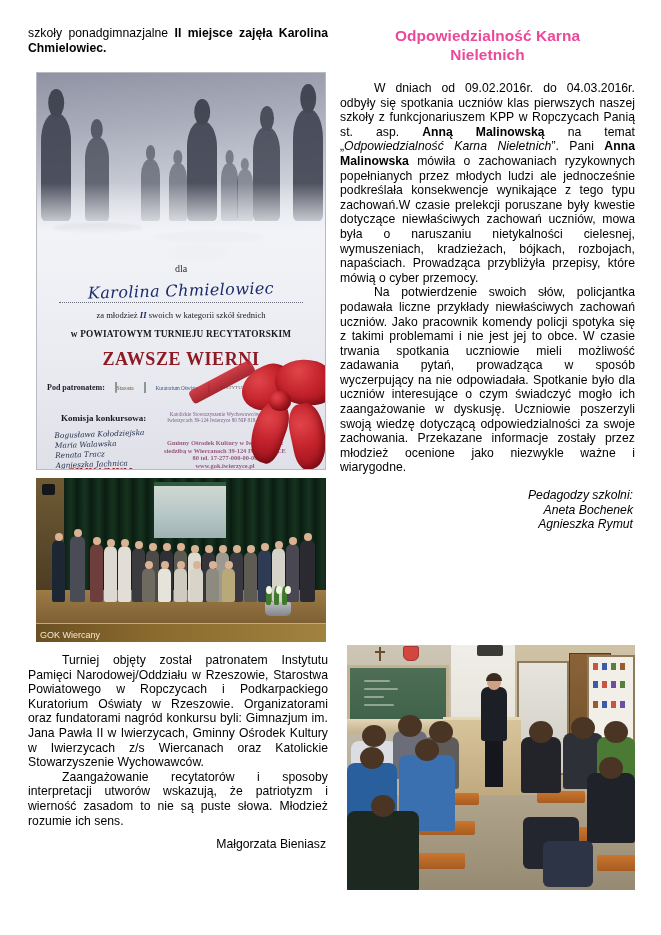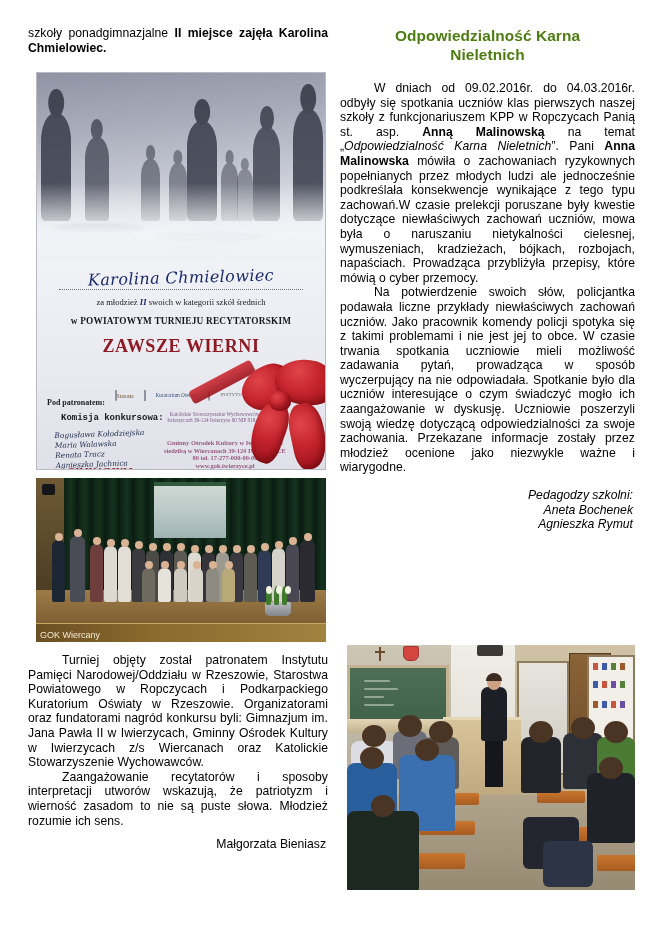--- a/index.html
+++ b/index.html
@@ -40,21 +40,21 @@
     text-align: justify;
     text-justify: inter-word;
     letter-spacing: 0.05px;
   }
   p.indent { text-indent: 34px; }
   .headline {
     margin: 0;
     font-size: 15.4px;
     line-height: 19px;
     font-weight: bold;
-    color: #4d7c0f;
+    color: #ec4899;
     text-align: center;
     letter-spacing: 0.1px;
   }
   .sig-block {
     margin-top: 13px;
     font-size: 12.2px;
     line-height: 14.6px;
     text-align: right;
     padding-right: 2px;
   }
@@ -188,21 +188,21 @@
   .dip-patron-row {
     position:absolute;
     left: 10px; right: 8px;
     top: 122px;
     display: flex;
     align-items: center;
     gap: 10px;
     font-family: "Liberation Serif", serif;
     font-size: 8px;
   }
-  .dip-patron-label { font-weight:bold; color:#1a1c22; white-space:nowrap;margin-top:15px; }
+  .dip-patron-label { font-weight:bold; color:#1a1c22; white-space:nowrap; }
   .logo { position: relative; }
   .logo-shield {
     width: 15px; height: 20px;
     background: linear-gradient(90deg,#b9232c 0%, #b9232c 48%, #f0e9d8 48%, #f0e9d8 100%);
     border-radius: 2px 2px 7px 7px;
     border: 1px solid #8e949c;
   }
   .logo-blue {
     width: 20px; height: 18px;
     background: linear-gradient(90deg,#e4722a 0%,#e4722a 30%,#1c4fa1 30%,#1c4fa1 100%);
@@ -214,21 +214,21 @@
     background: radial-gradient(circle at 45% 40%, #dedfe4 0%, #b7b9c2 60%, #9a9ca6 100%);
     border: 1px solid #8b8d96;
   }
   .logo-cap { font-size:5.2px; color:#6c4a2a; text-align:center; line-height:5.6px; }
   .logo-cap2 { font-size:5.2px; color:#35507e; line-height:6px; white-space:nowrap; }
   .logo-cap3 { font-size:5px; color:#6b6d75; line-height:5.6px; white-space:nowrap; }
 
   .dip-komisja {
     position: absolute;
     left: 24px; top: 152px;
-    font-family: Liberation Mono, monospace;
+    font-family: Liberation Serif, serif;
     font-size: 9px;
     font-weight: bold;
     color: #15171d;
   }
   .dip-sig {
     position: absolute;
     left: 18px; top: 168px;
     width: 118px;
     font-family: "DejaVu Serif", serif;
     font-style: italic;
@@ -490,20 +490,21 @@
       <div class="soldier" style="left:216px;width:27px; height:94px;  opacity:.8;"></div>
       <div class="soldier" style="left:256px;width:30px; height:112px;"></div>
 
       <div class="shadowline" style="left:16px; bottom:28px; width:90px; height:10px;"></div>
       <div class="shadowline" style="left:118px;bottom:18px; width:110px;height:12px;"></div>
       <div class="shadowline" style="left:130px;bottom:2px;  width:60px; height:14px;"></div>
 
     </div>
 
     <div class="dip-body">
+      <div class="dip-dla">dla</div>
       <div class="dip-name">Karolina Chmielowiec</div>
       <div class="dip-rule"></div>
       <div class="dip-line1"><span>za młodzież </span><b>II</b><span> swoich w kategorii szkół średnich</span></div>
       <div class="dip-line2">w POWIATOWYM TURNIEJU RECYTATORSKIM</div>
       <div class="dip-title">ZAWSZE WIERNI</div>
 
       <div class="dip-patron-row">
         <span class="dip-patron-label">Pod patronatem:</span>
         <span class="logo">
           <span class="logo-shield"></span>

